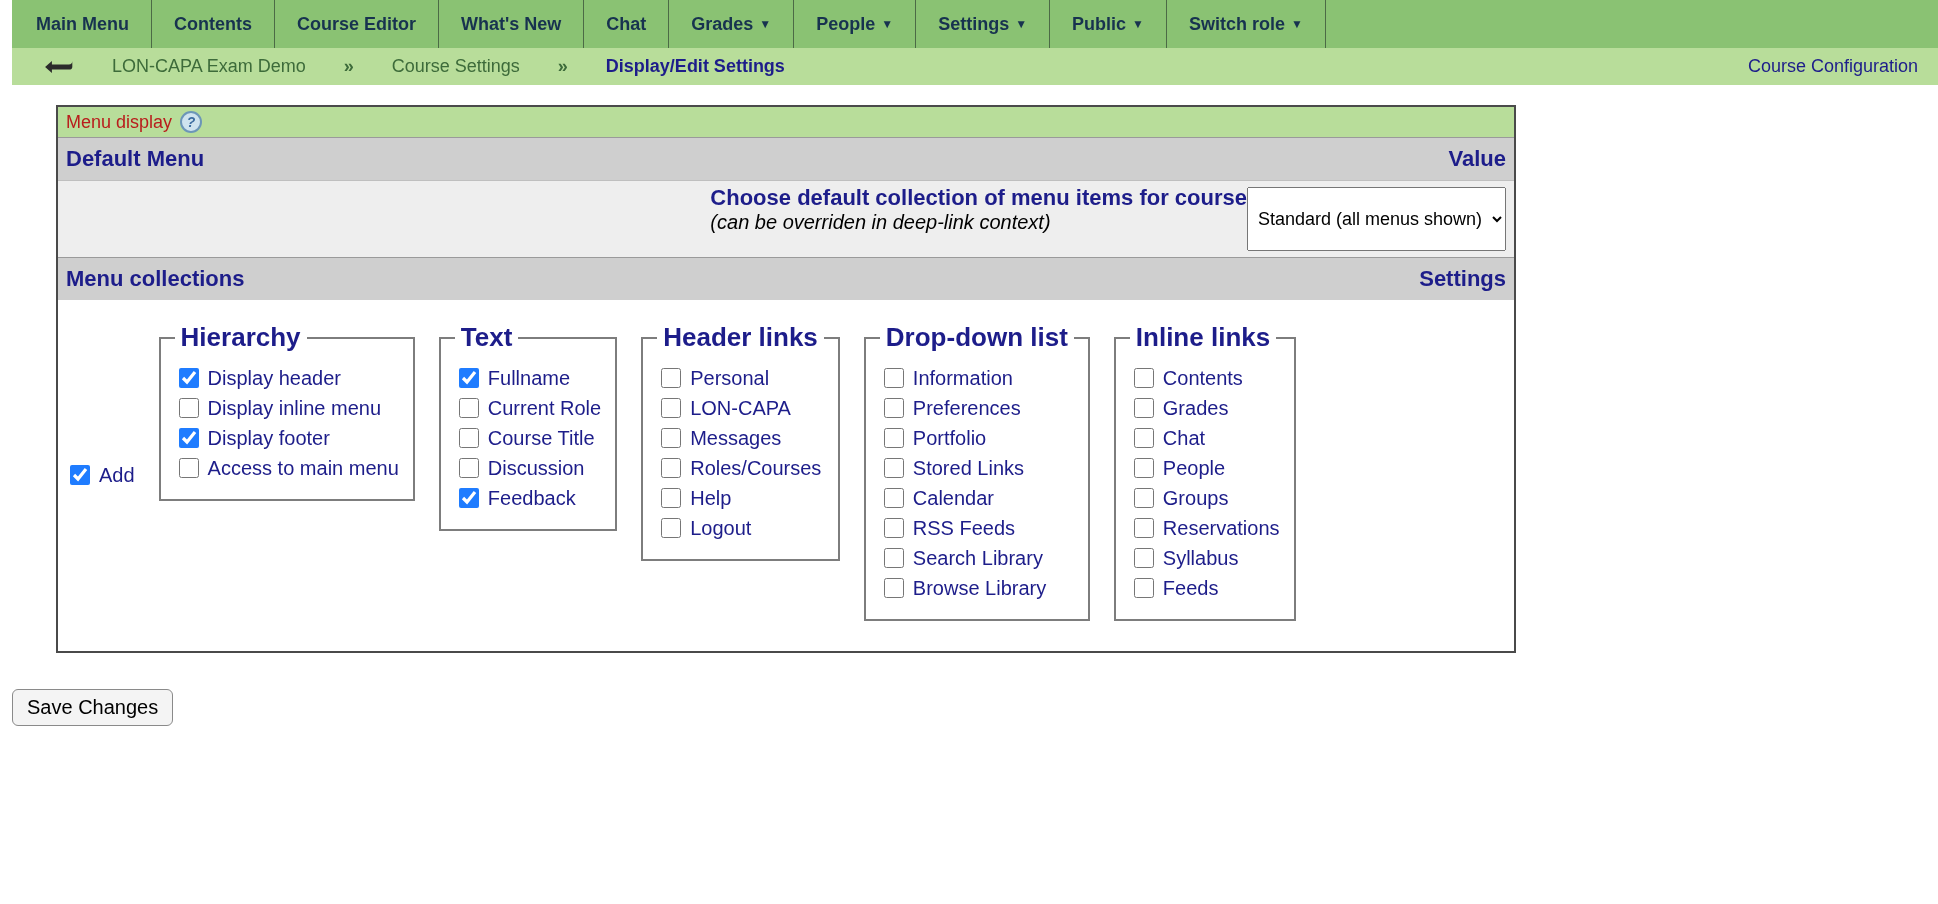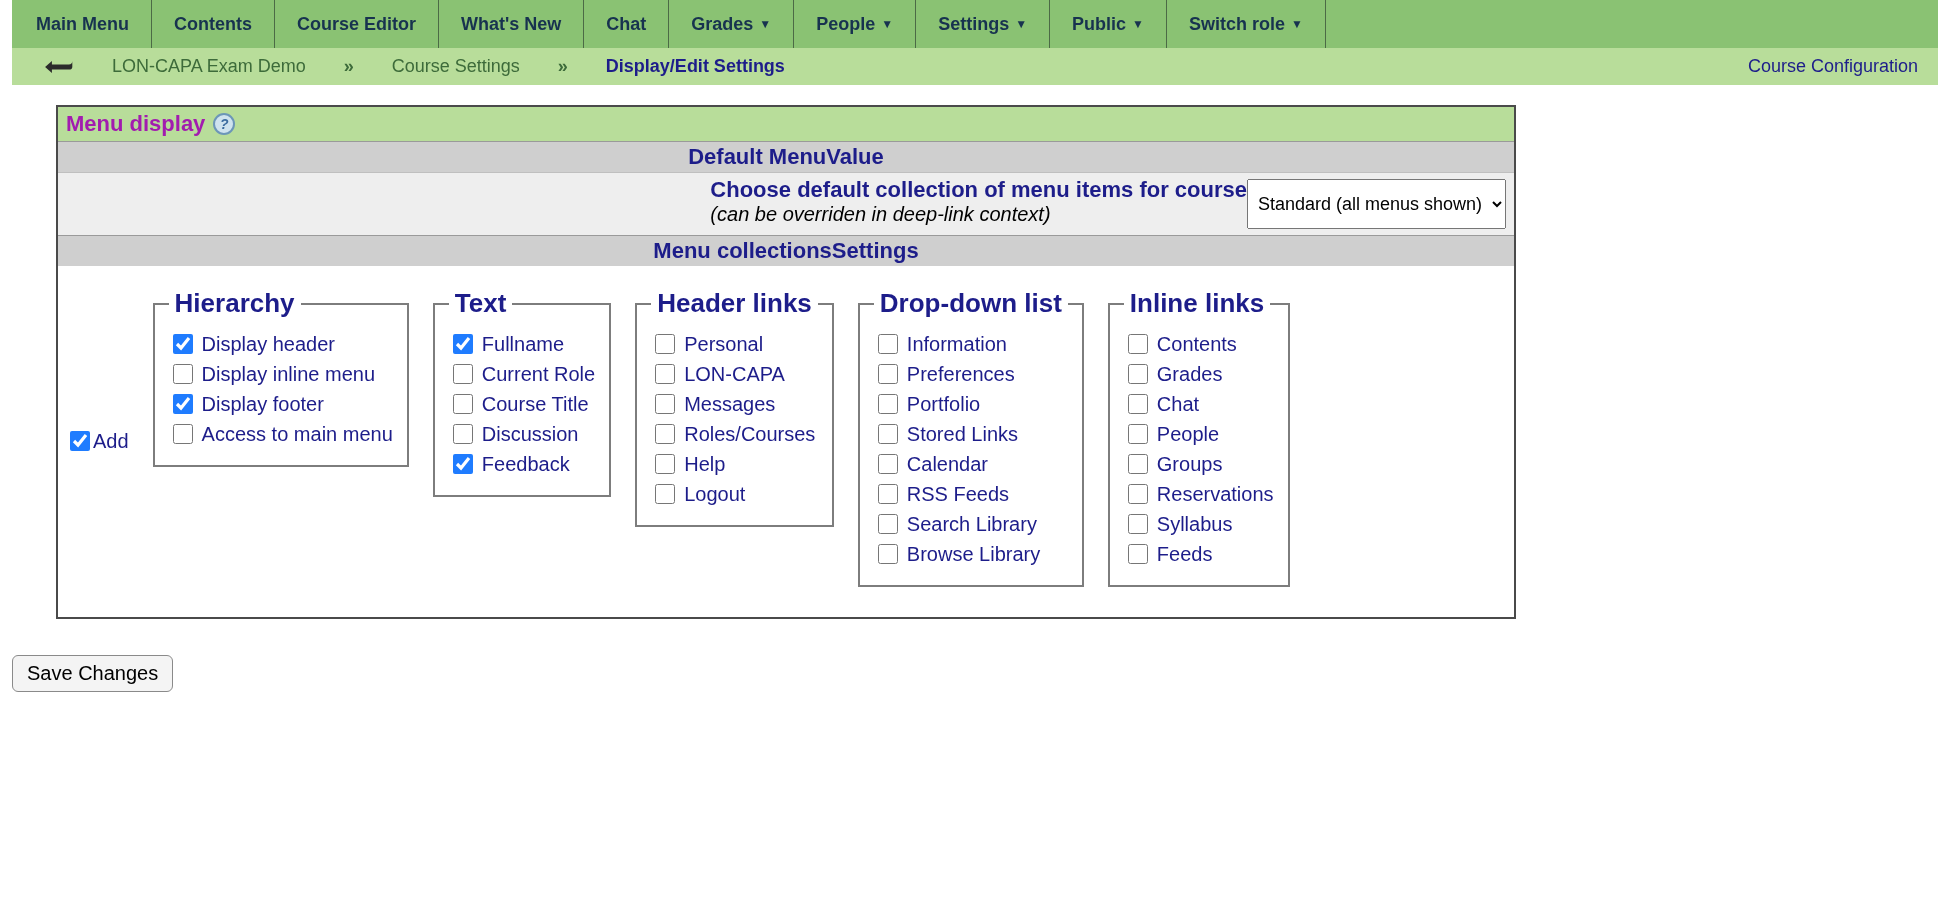--- a/index.html
+++ b/index.html
@@ -74,42 +74,42 @@
     border: 2px solid #4a4a4a;
   }
   .panel-header {
     background: #b8dd9a;
     padding: 4px 8px;
     display: flex;
     align-items: center;
     gap: 8px;
   }
   .panel-header .title {
-    font-size: 22px;
-    font-weight: bold;
-    color: #a21caf;
+    font-size: 18px;
+    font-weight: normal;
+    color: #b91c1c;
   }
   .help-icon {
     width: 22px; height: 22px;
     border-radius: 50%;
     background: #cfe3ef;
     border: 2px solid #6c96b8;
     color: #3d6da0;
     font-weight: bold;
     display: inline-flex;
     align-items: center; justify-content: center;
     font-size: 14px;
     font-style: italic;
   }
 
   .row-label {
     background: #cfcfcf;
-    padding: 2px 8px;
-    display: flex;
-    justify-content: center;
+    padding: 8px 8px;
+    display: flex;
+    justify-content: space-between;
     font-size: 22px;
     font-weight: bold;
     color: #1d1d8a;
     border-top: 1px solid #9a9a9a;
   }
   .row-choose {
     background: #eeeeee;
     padding: 4px 8px 6px 8px;
     display: flex;
     justify-content: flex-end;
@@ -121,35 +121,36 @@
     font-weight: bold;
     color: #1d1d8a;
   }
   .row-choose .choose-text .line2 {
     font-size: 20px;
     color: #000000;
     font-style: italic;
   }
   .row-choose select {
     font-size: 18px;
-    padding: 13px 6px;
+    padding: 20px 6px;
     margin-top: 2px;
   }
 
   
   .collections-body {
     background: #ffffff;
     padding: 22px 8px 30px 8px;
     display: flex;
     align-items: flex-start;
     gap: 24px;
   }
   .add-col {
     display: flex;
     align-items: center;
+    gap: 6px;
     margin-top: 140px;
     font-size: 20px;
     color: #1d1d8a;
   }
   fieldset.group {
     border: 2px solid #7d7d7d;
     padding: 8px 14px 14px 14px;
     margin: 0;
   }
   fieldset.group legend {

